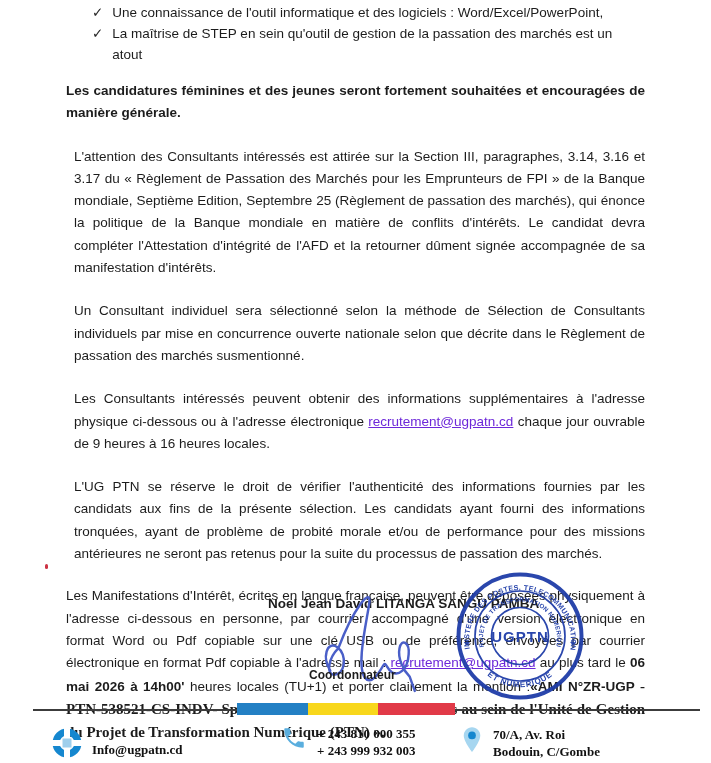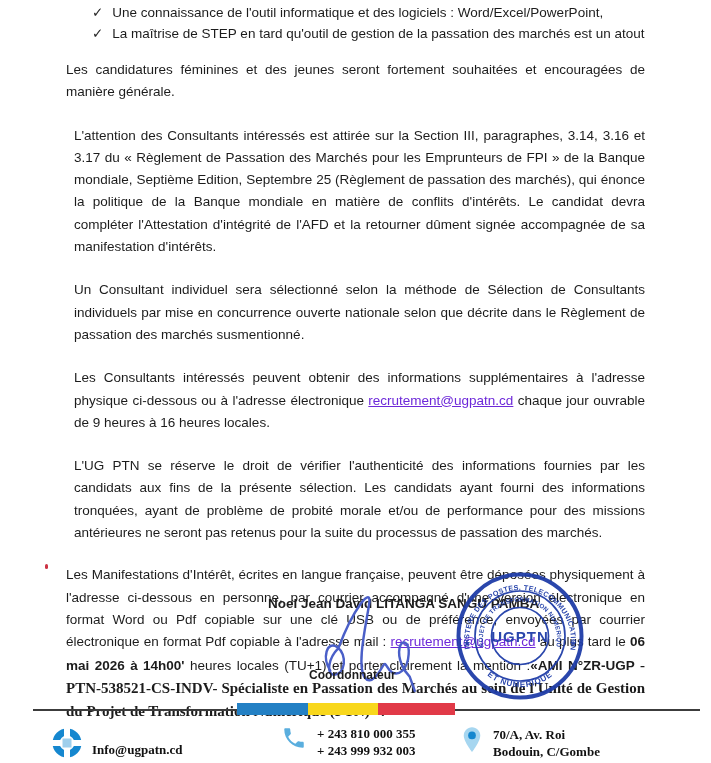--- a/index.html
+++ b/index.html
@@ -8,21 +8,21 @@
     background:#ffffff; overflow:hidden;
     font-family:"Liberation Sans", sans-serif; color:#1c1c1c;
   }
   .content {
     position:absolute; top:0; left:66px; width:579px;
     font-size:13.5px; line-height:22.3px; text-align:justify;
   }
   .checklist { margin:2px 0 0 26px; padding:0; list-style:none; text-align:left; }
   .checklist li { display:flex; gap:9px; line-height:21px; }
   .check { flex:0 0 auto; color:#2a2a2a; }
-  .notice { font-weight:normal; margin:15px 0 0 0; }
+  .notice { font-weight:bold; margin:15px 0 0 0; }
   p.para { margin:21px 0 0 8px; }
   p.para-last { margin:20px 0 0 0; }
   a.email { color:#6d28d9; text-decoration:underline; cursor:pointer; }
   .bold { font-weight:bold; }
   .mention-sans { font-weight:bold; }
   .mention-serif { font-family:"Liberation Serif", serif; font-weight:bold; font-size:15px; }
   .red-dot { position:absolute; top:564px; left:45px; width:3px; height:5px; background:#cc3344; border-radius:2px; }
   .sig-name { position:absolute; top:596px; left:268px; font-weight:bold; font-size:13.5px; white-space:nowrap; }
   .coordinator { position:absolute; top:668px; left:309px; font-weight:bold; font-size:12px; }
   .signature-svg { position:absolute; top:581px; left:314px; width:114px; height:114px; }
@@ -47,21 +47,21 @@
 
   <div class="content">
 
     <ul class="checklist">
       <li>
         <span class="check">✓</span>
         <span>Une connaissance de l'outil informatique et des logiciels : Word/Excel/PowerPoint,</span>
       </li>
       <li>
         <span class="check">✓</span>
-        <span>La maîtrise de STEP en tard qu'outil de gestion de la passation des marchés est un atout</span>
+        <span>La maîtrise de STEP en sein qu'outil de gestion de la passation des marchés est un atout</span>
       </li>
     </ul>
 
     <p class="notice">Les candidatures féminines et des jeunes seront fortement souhaitées et encouragées de manière générale.</p>
 
     <p class="para">L'attention des Consultants intéressés est attirée sur la Section III, paragraphes, 3.14, 3.16 et 3.17 du « Règlement de Passation des Marchés pour les Emprunteurs de FPI » de la Banque mondiale, Septième Edition, Septembre 25 (Règlement de passation des marchés), qui énonce la politique de la Banque mondiale en matière de conflits d'intérêts. Le candidat devra compléter l'Attestation d'intégrité de l'AFD et la retourner dûment signée accompagnée de sa manifestation d'intérêts.</p>
 
     <p class="para">Un Consultant individuel sera sélectionné selon la méthode de Sélection de Consultants individuels par mise en concurrence ouverte nationale selon que décrite dans le Règlement de passation des marchés susmentionné.</p>
 
     <p class="para"><span>Les Consultants intéressés peuvent obtenir des informations supplémentaires à l'adresse physique ci-dessous ou à l'adresse électronique </span><a class="email">recrutement@ugpatn.cd</a><span> chaque jour ouvrable de 9 heures à 16 heures locales.</span></p>

